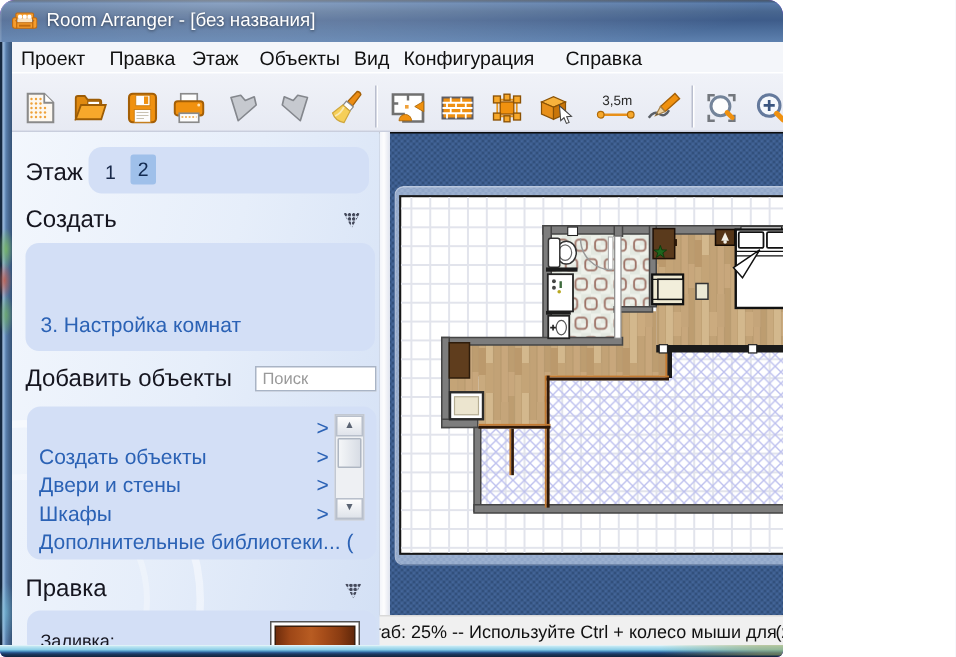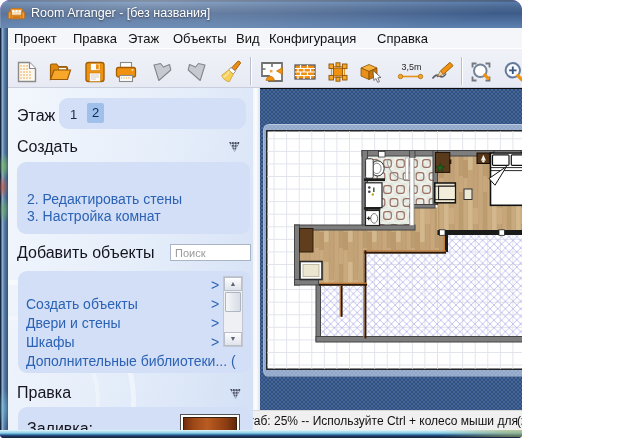--- a/index.html
+++ b/index.html
@@ -440,42 +440,41 @@
    <div id="sidebar">
     <div style="position:absolute;left:-112px;top:192px;width:240px;height:240px;border:5px solid rgba(255,255,255,.45);border-radius:50%"></div>
     <div style="position:absolute;left:-76px;top:228px;width:168px;height:168px;border:4px solid rgba(255,255,255,.3);border-radius:50%"></div>
     <div class="hdr" style="left:9px;top:19px">Этаж</div>
     <div class="bluebox" style="left:51px;top:10px;width:187px;height:31px"></div>
     <div style="position:absolute;left:62px;top:19px;font-size:13px;color:#1a2a4a">1</div>
     <div style="position:absolute;left:79px;top:15px;width:17px;height:20px;background:#9fc0ea;border-radius:2px;text-align:center;font-size:13px;color:#122a50;line-height:20px">2</div>
     <div class="hdr" style="left:9px;top:50px">Создать</div>
     <div class="collapse" style="left:221px;top:54px"></div>
     <div class="bluebox" style="left:9px;top:74px;width:233px;height:72px"></div>
-    <div class="blink" style="left:19px;top:103px">2. Редактировать стены</div>
     <div class="blink" style="left:19px;top:120px">3. Настройка комнат</div>
     <div class="hdr" style="left:9px;top:156px">Добавить объекты</div>
     <div id="search">Поиск</div>
     <div class="bluebox" style="left:10px;top:183px;width:233px;height:102px"></div>
           <div class="rarrow" style="left:203px;top:189px">&gt;</div>
     <div class="blink" style="left:18px;top:208px">Создать объекты</div>
           <div class="rarrow" style="left:203px;top:208px">&gt;</div>
     <div class="blink" style="left:18px;top:227px">Двери и стены</div>
           <div class="rarrow" style="left:203px;top:227px">&gt;</div>
     <div class="blink" style="left:18px;top:246px">Шкафы</div>
           <div class="rarrow" style="left:203px;top:246px">&gt;</div>
     <div class="blink" style="left:18px;top:265px">Дополнительные библиотеки... (</div>
     <div id="lsb">
             <div class="sbtn" style="top:0">▲</div>
             <div id="thumb"></div>
             <div class="sbtn" style="bottom:0">▼</div>
           </div>
     <div class="hdr" style="left:9px;top:296px">Правка</div>
     <div class="collapse" style="left:222px;top:301px"></div>
     <div class="bluebox" style="left:10px;top:319px;width:233px;height:30px"></div>
-    <div style="position:absolute;left:19px;top:332px;font-size:16px;color:#15151f">Заливка:</div>
+    <div style="position:absolute;left:19px;top:332px;font-size:12px;color:#15151f">Заливка:</div>
     <div id="swatch">
             <div id="swatchin"></div>
           </div>
    </div>
    <div id="splitter"></div>
   </div>
  </div>
 </div>
 
 </body></html>

